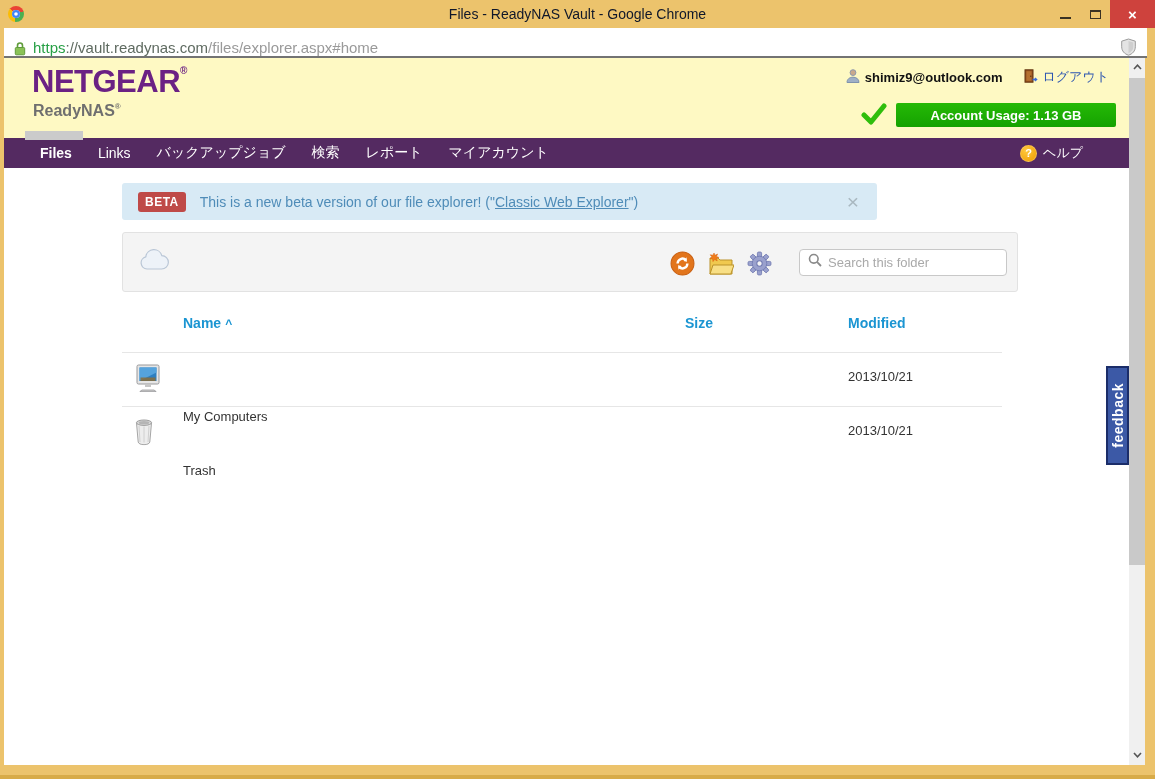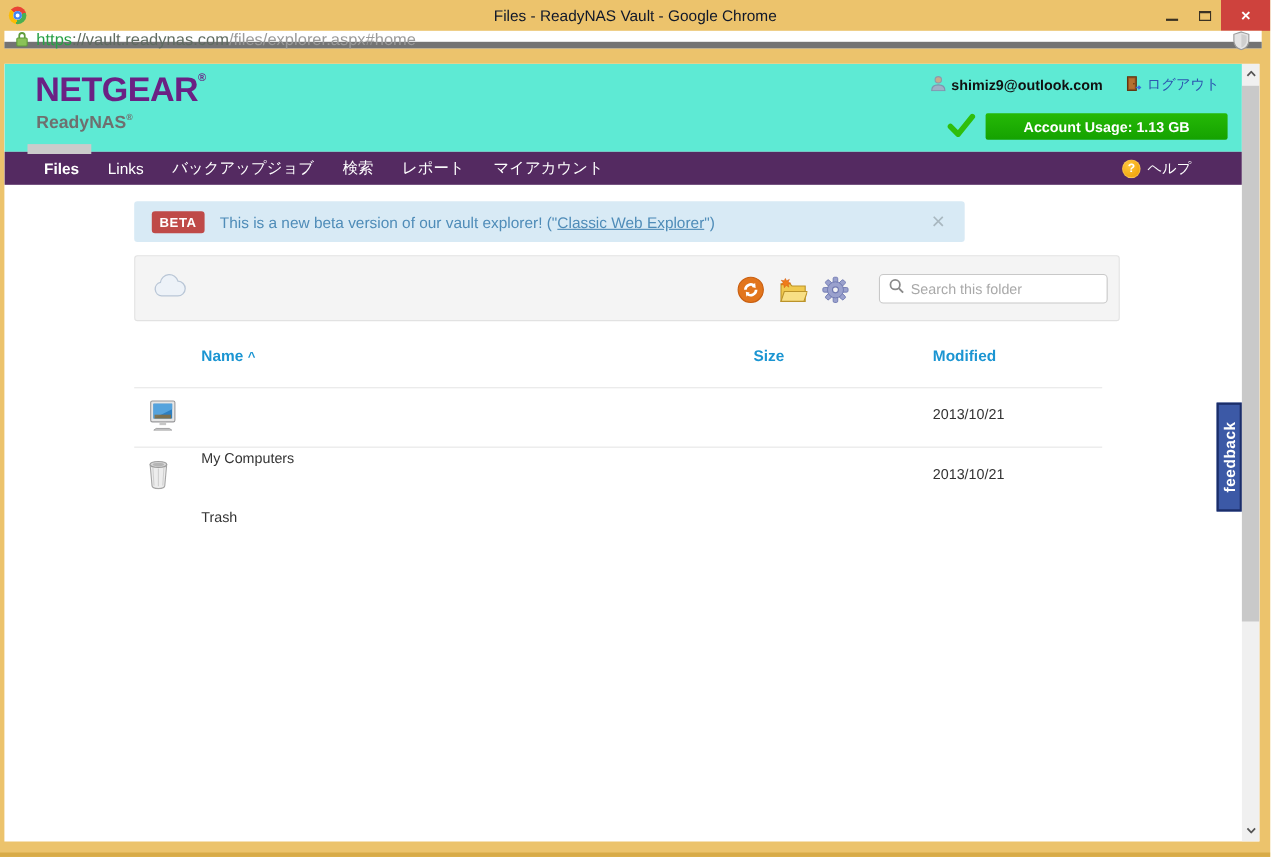--- a/index.html
+++ b/index.html
@@ -17,35 +17,35 @@
     background:#fff; box-shadow:inset 0 0 0 2.2px #4285f4; }
   .title-text { flex:1; text-align:center; font-size:14px; color:#0f172a; }
   .win-controls { position:absolute; right:0; top:0; height:28px; display:flex; align-items:stretch; }
   .win-btn { width:30px; display:flex; align-items:center; justify-content:center; cursor:default; }
   .min-glyph { width:11px; height:0; border-bottom:2px solid #3a3223; margin-top:8px; }
   .max-glyph { width:11px; height:9px; border:1.5px solid #3a3223; border-top-width:2.5px; }
   .win-close { width:45px; background:#ce423d; color:#fff; font-size:15px; font-weight:bold;
     display:flex; align-items:center; justify-content:center; }
 
   
-  .addressbar { position:absolute; top:28px; left:4px; right:8px; height:16px; background:#fff;
-    border-bottom:6px solid #737373; display:flex; align-items:flex-start; padding:0 10px; font-size:15px; }
+  .addressbar { position:absolute; top:28px; left:4px; right:8px; height:30px; background:#fff;
+    border-bottom:2px solid #737373; display:flex; align-items:flex-end; padding:0 10px; font-size:15px; }
   .lock-icon { margin-right:7px; display:inline-flex; }
   .url { white-space:nowrap; }
   .url .proto { color:#27a045; }
   .url .host { color:#5f6b61; }
   .url .path { color:#9a9a9a; }
   .shield-icon { margin-left:auto; display:inline-flex; }
 
   
   .viewport { position:absolute; top:58px; left:4px; width:1141px; height:707px; background:#fff; overflow:hidden; }
   .page { position:absolute; top:0; left:0; width:1125px; }
 
   
-  .site-header { position:relative; height:80px; background:#5eead4; }
+  .site-header { position:relative; height:80px; background:#fef9c3; }
   .netgear-logo { position:absolute; left:28px; top:6px; font-size:31px; font-weight:bold;
     color:#6b2184; letter-spacing:-0.5px; }
   .netgear-logo sup { font-size:10px; vertical-align:18px; }
   .readynas { position:absolute; left:29px; top:44px; font-size:16px; font-weight:bold; color:#6f6f6f; }
   .readynas sup { font-size:8px; vertical-align:7px; }
   .header-right { position:absolute; top:10px; right:20px; display:flex; align-items:center; gap:22px; }
   .user-chip { display:flex; align-items:center; gap:5px; font-size:13px; font-weight:bold; color:#111; }
   .logout-link { display:flex; align-items:center; gap:4px; font-size:13px; color:#2d56b0; cursor:pointer; }
   .usage-line { position:absolute; top:45px; right:13px; display:flex; align-items:flex-start; gap:9px; }
   .usage-btn { width:220px; height:24px; background:linear-gradient(#25b906,#15a200); border-radius:2px;
@@ -194,21 +194,21 @@
         <span class="nav-help">
           <span class="help-badge">?</span>
           <span class="lbl">ヘルプ</span>
         </span>
       </div>
 
       <div class="content">
 
         <div class="beta-banner">
           <span class="beta-badge">BETA</span>
-          <span class="beta-text"><span>This is a new beta version of our vault explorer! ("</span><a>Classic Web Explorer</a><span>")</span></span>
+          <span class="beta-text"><span>This is a new beta version of our file explorer! ("</span><a>Classic Web Explorer</a><span>")</span></span>
           <span class="banner-close">×</span>
         </div>
 
         <div class="toolbar">
           <span>
             <svg width="32" height="22" viewBox="0 0 32 22">
                 <path d="M9 20a6.2 6.2 0 0 1-1.2-12.2A8.2 8.2 0 0 1 23.8 6.6 5.8 5.8 0 0 1 23.5 20z" fill="#edf2f8" stroke="#b9c6d6" stroke-width="1.2"></path>
               </svg>
           </span>
           <div class="tool-icons">

